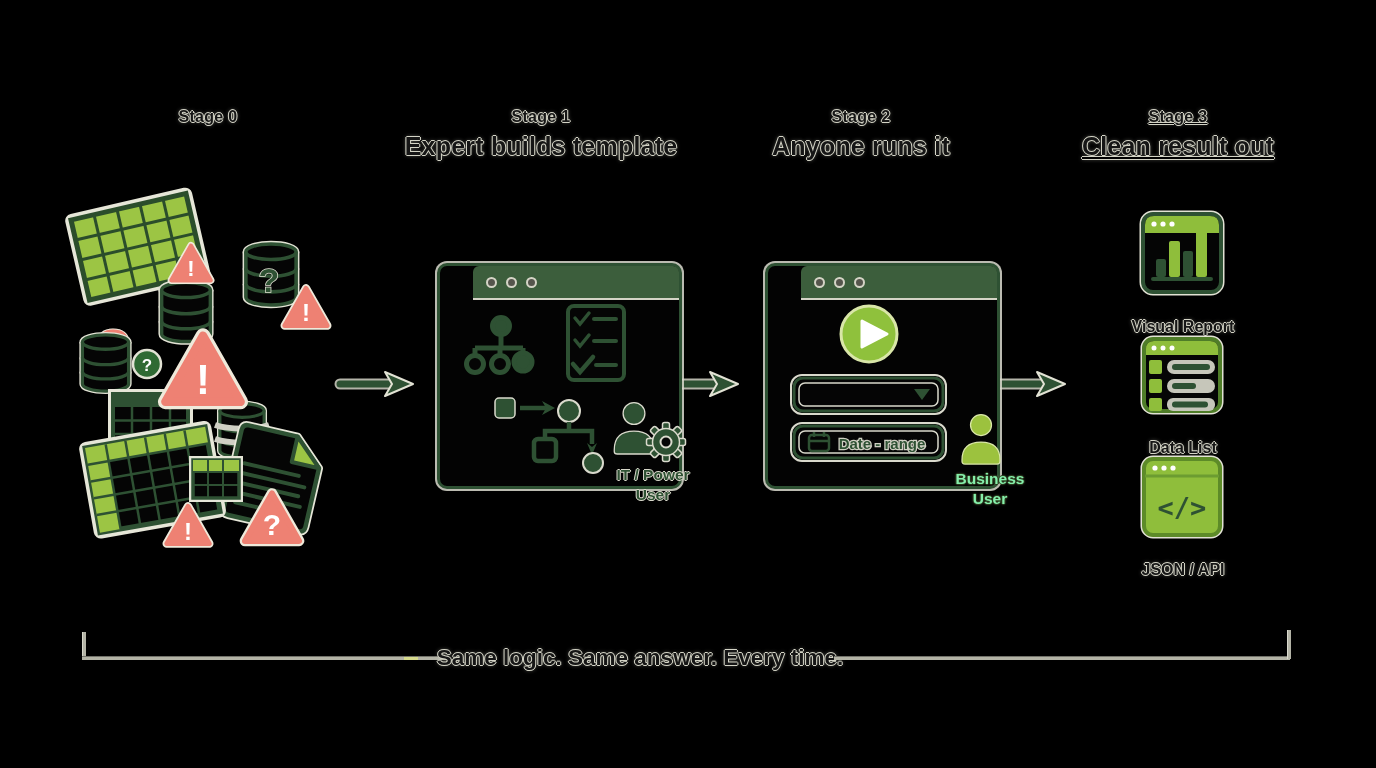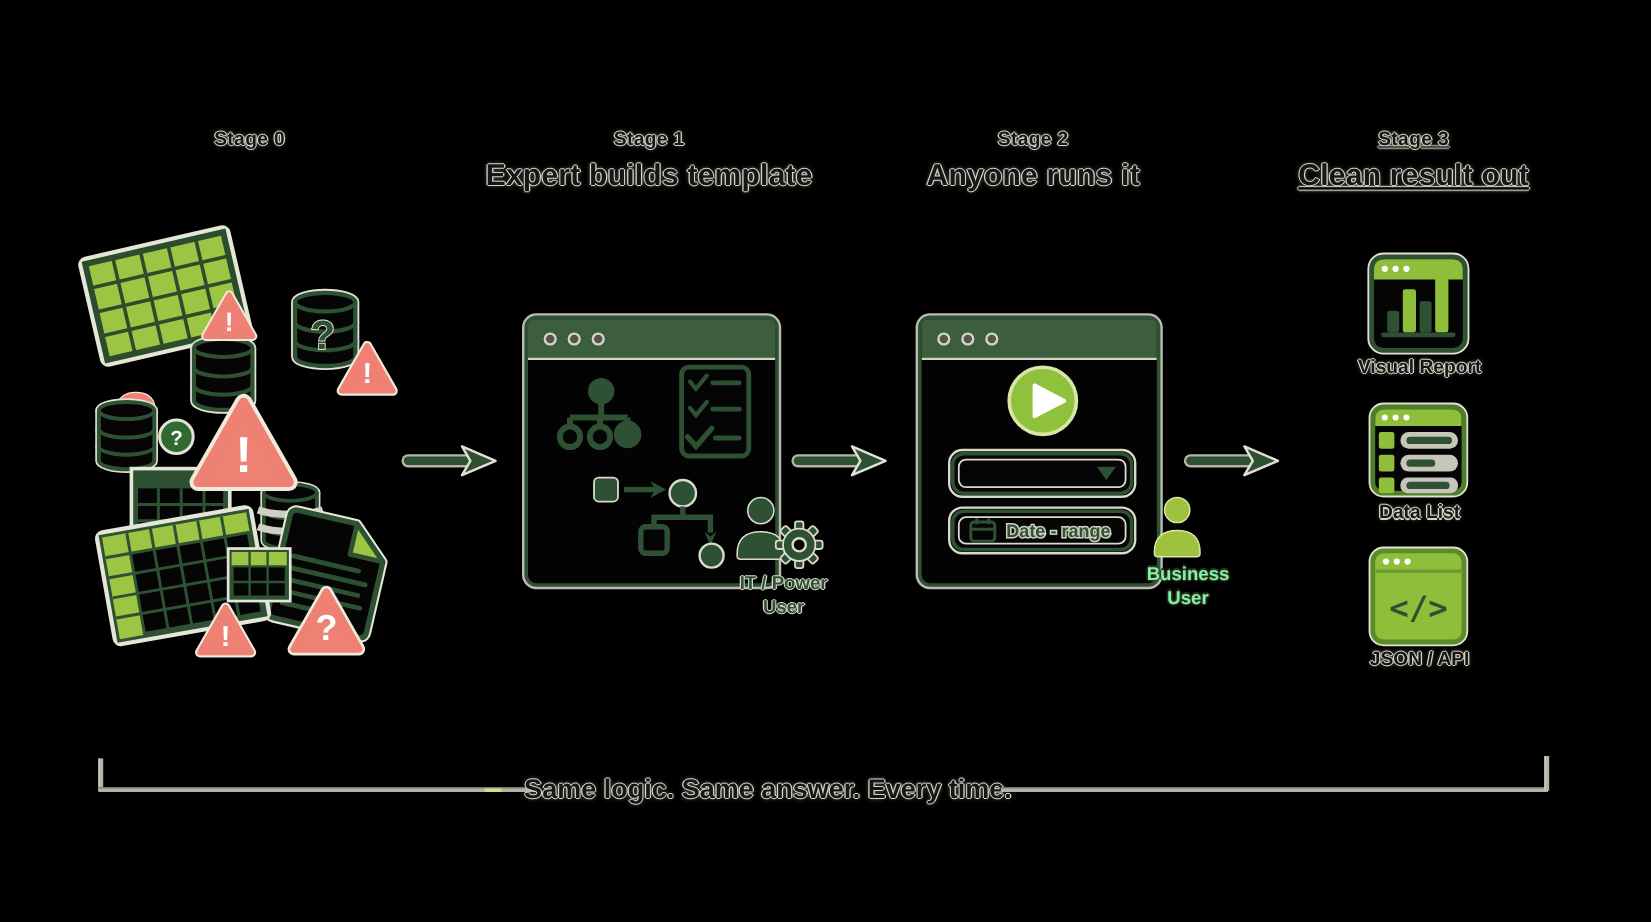--- a/index.html
+++ b/index.html
@@ -11,29 +11,29 @@
   .halo-dark{color:#161616;text-shadow:-1px 0 #d4d4c6,1px 0 #d4d4c6,0 -1px #d4d4c6,0 1px #d4d4c6,0 0 4px rgba(216,216,204,.55);}
   .halo-green{color:#2e5133;text-shadow:-1px 0 #d8d8ca,1px 0 #d8d8ca,0 -1px #d8d8ca,0 1px #d8d8ca;}
   .lime-text{color:#86efac;text-shadow:-1px 0 #27391a,1px 0 #27391a,0 -1px #27391a,0 1px #27391a,0 0 3px rgba(220,230,180,.45);}
 
   .stage-header{position:absolute;transform:translateX(-50%);text-align:center;white-space:nowrap;}
   .stage-eyebrow{font-size:16px;font-weight:600;line-height:22px;letter-spacing:.3px;}
   .stage-title{font-size:25px;font-weight:700;line-height:30px;margin-top:3px;letter-spacing:.2px;}
 
   
   .win{position:absolute;background:#030303;border:3px solid #2e5133;border-radius:10px;
-       box-shadow:0 0 0 2px rgba(220,220,208,.85);}
+       box-shadow:0 0 0 2px rgba(220,220,208,.85);padding-left:33px;}
   .win-bar{height:32px;background:#3c5e3c;border-radius:6px 6px 0 0;display:flex;align-items:center;
            padding-left:13px;gap:9px;border-bottom:2px solid #d4d4c6;}
   .win-dot{width:11px;height:11px;border-radius:50%;border:2px solid #d4d4c6;background:#55554c;box-sizing:border-box;}
 
   .persona{position:absolute;text-align:center;}
   .persona-label{font-size:15.5px;font-weight:600;line-height:18px;margin-top:2px;white-space:nowrap;}
 
-  .out-label{position:absolute;transform:translateX(-50%);font-size:16px;font-weight:600;white-space:nowrap;}
+  .out-label{position:absolute;transform:translateX(-50%);font-size:16px;font-weight:600;white-space:nowrap;margin-top:20px;}
 
   .footer-line{position:absolute;height:3px;background:#b3b3a6;border-top:1px solid #72726a;}
   .footer-riser{position:absolute;width:3px;background:#b3b3a6;border-left:1px solid #d8d8cc;}
   .footer-accent{position:absolute;height:3px;background:#d6da8c;}
   .footer-caption{position:absolute;transform:translateX(-50%);font-size:22.5px;font-weight:600;white-space:nowrap;}
 </style>
 </head>
 <body>
 
 <div class="canvas">
@@ -232,21 +232,21 @@
         <path d="M100 97 L113 104 L100 111 L104 104 Z" fill="#2e5133"></path>
         <circle cx="127" cy="107" r="11" fill="#2e5133" stroke="#dadacd" stroke-width="2"></circle>
         <path d="M127 118 V127 H103 V135 M127 127 H150 V140" fill="none" stroke="#2e5133" stroke-width="4.5"></path>
         <path d="M145 139 L150 151 L155 139 L150 143 Z" fill="#2e5133"></path>
         <rect x="92" y="135" width="22" height="22" rx="4" fill="#050505" stroke="#2e5133" stroke-width="4.5"></rect>
         <circle cx="151" cy="159" r="10" fill="#2e5133" stroke="#dadacd" stroke-width="2"></circle>
       </g>
     </svg>
   </div>
 
-  <div class="persona" style="left:598px;top:410px;width:110px;">
+  <div class="persona" style="left:598px;top:398px;width:110px;">
     <svg width="110" height="66" viewBox="0 0 110 66">
       <defs>
         <symbol id="person" viewBox="0 0 100 104" overflow="visible">
           <circle cx="50" cy="26" r="21"></circle>
           <path d="M12 96 Q12 60 50 60 Q88 60 88 96 L88 99 Q88 104 82 104 L18 104 Q12 104 12 99 Z"></path>
         </symbol>
       </defs>
       <use href="#person" x="10" y="2" width="52" height="54" fill="#2e5133" stroke="#dadacd" stroke-width="2.5"></use>
       <g transform="translate(68,44)">
         <g fill="#2e5133" stroke="#dadacd" stroke-width="1.5">

